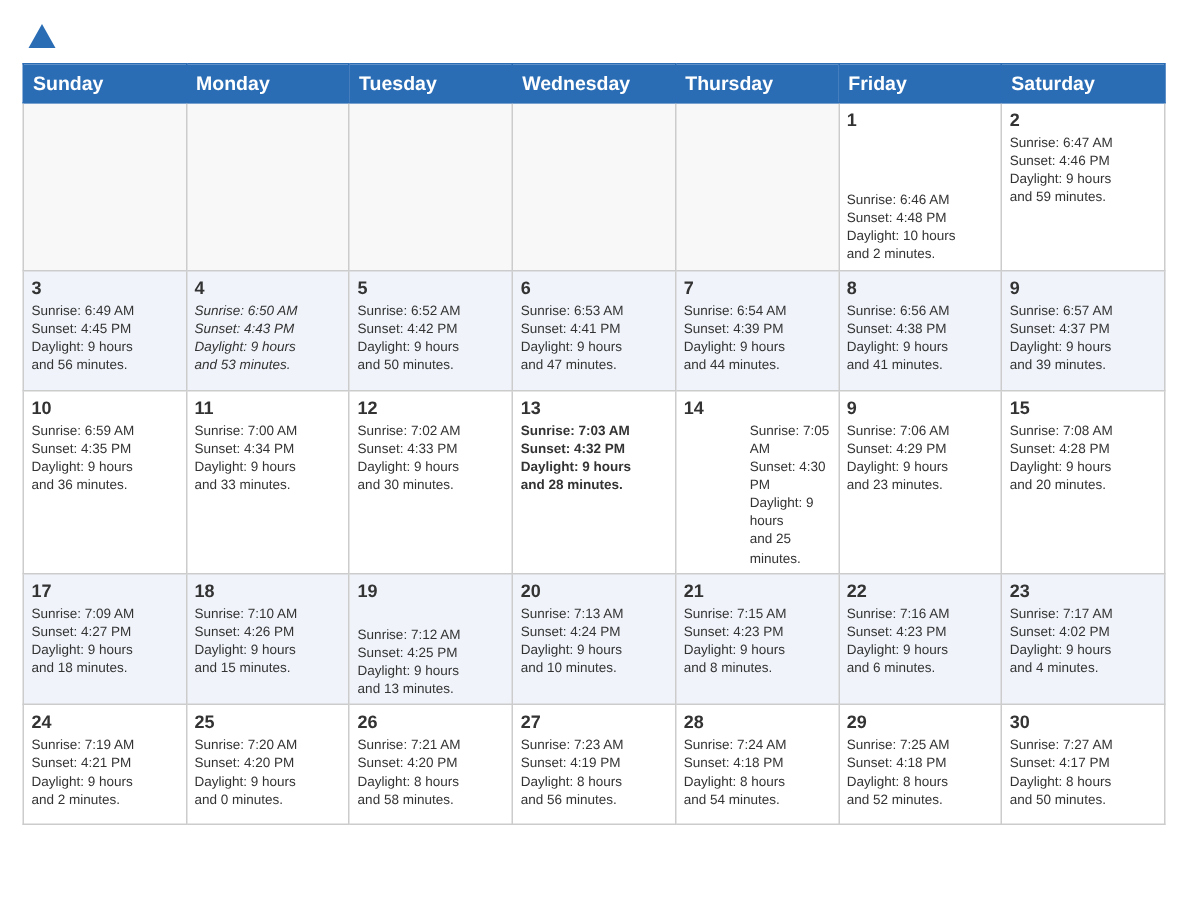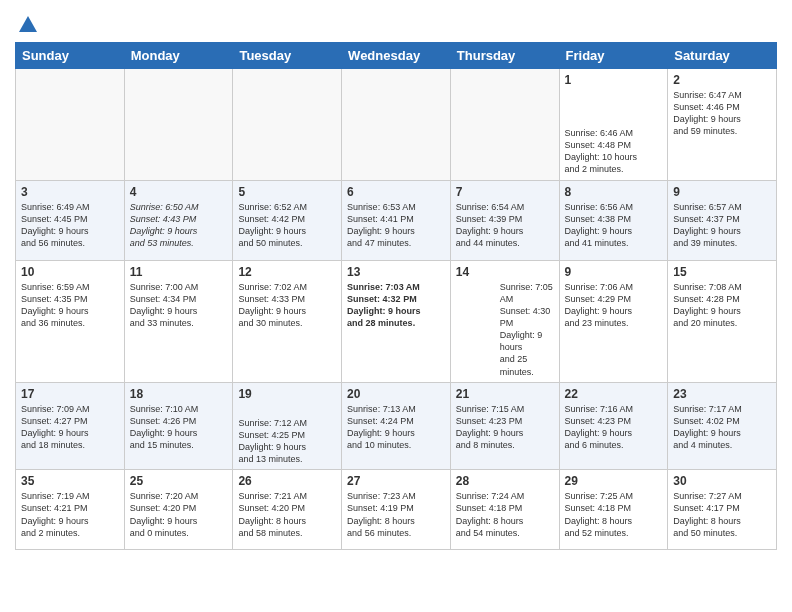--- a/index.html
+++ b/index.html
@@ -301,21 +301,21 @@
           <td>
             <span class="day-number">23</span>
             <div class="day-info" style="white-space: pre-line;">Sunrise: 7:17 AM
 Sunset: 4:02 PM
 Daylight: 9 hours
 and 4 minutes.</div>
           </td>
         </tr>
         <tr>
           <td>
-            <span class="day-number">35</span>
+            <span class="day-number">24</span>
             <div class="day-info" style="white-space: pre-line;">Sunrise: 7:19 AM
 Sunset: 4:21 PM
 Daylight: 9 hours
 and 2 minutes.</div>
           </td>
           <td>
             <span class="day-number">25</span>
             <div class="day-info" style="white-space: pre-line;">Sunrise: 7:20 AM
 Sunset: 4:20 PM
 Daylight: 9 hours

